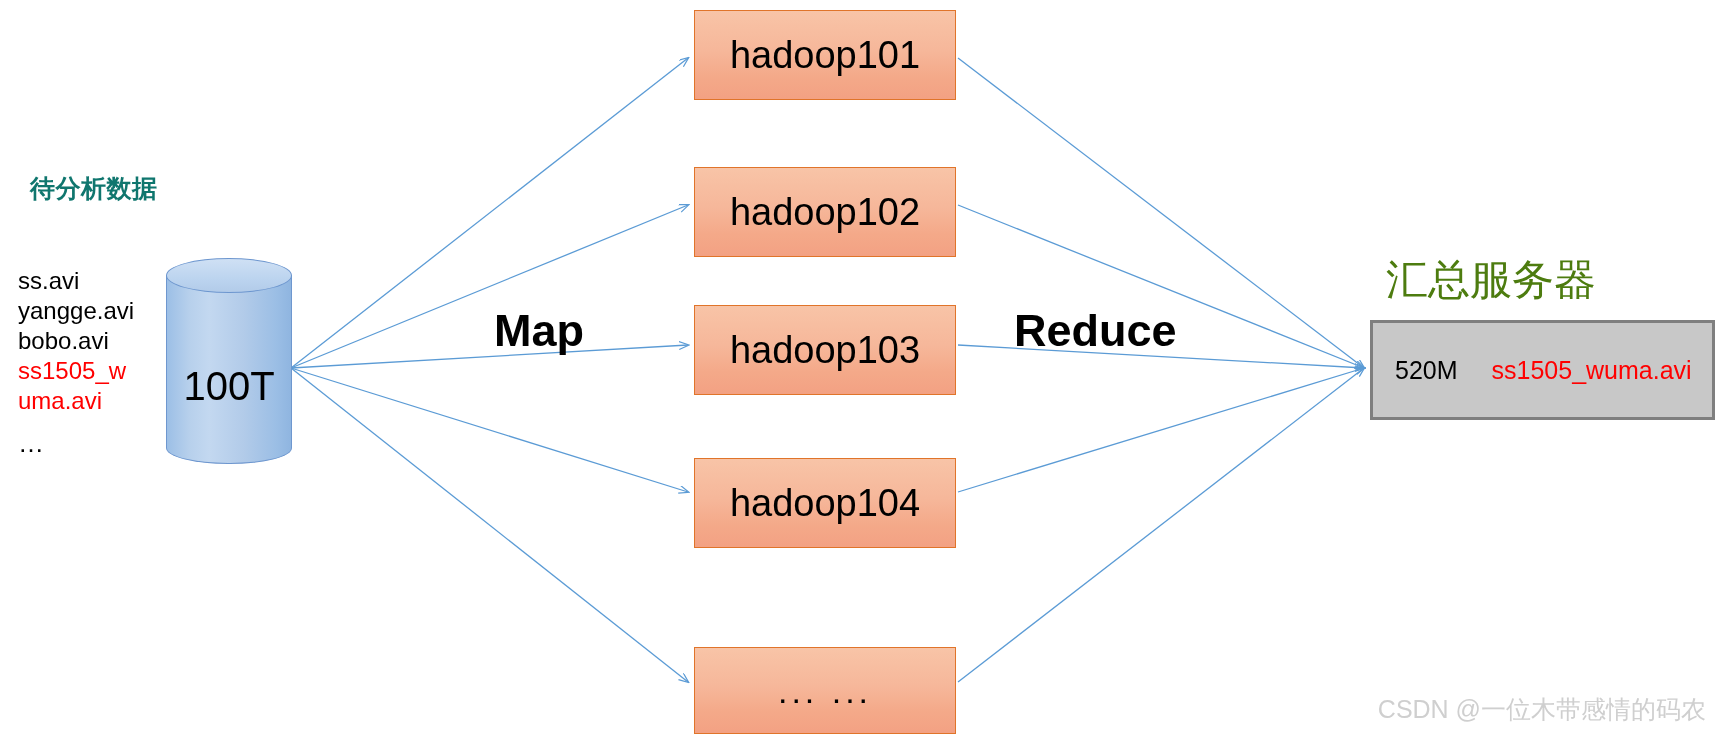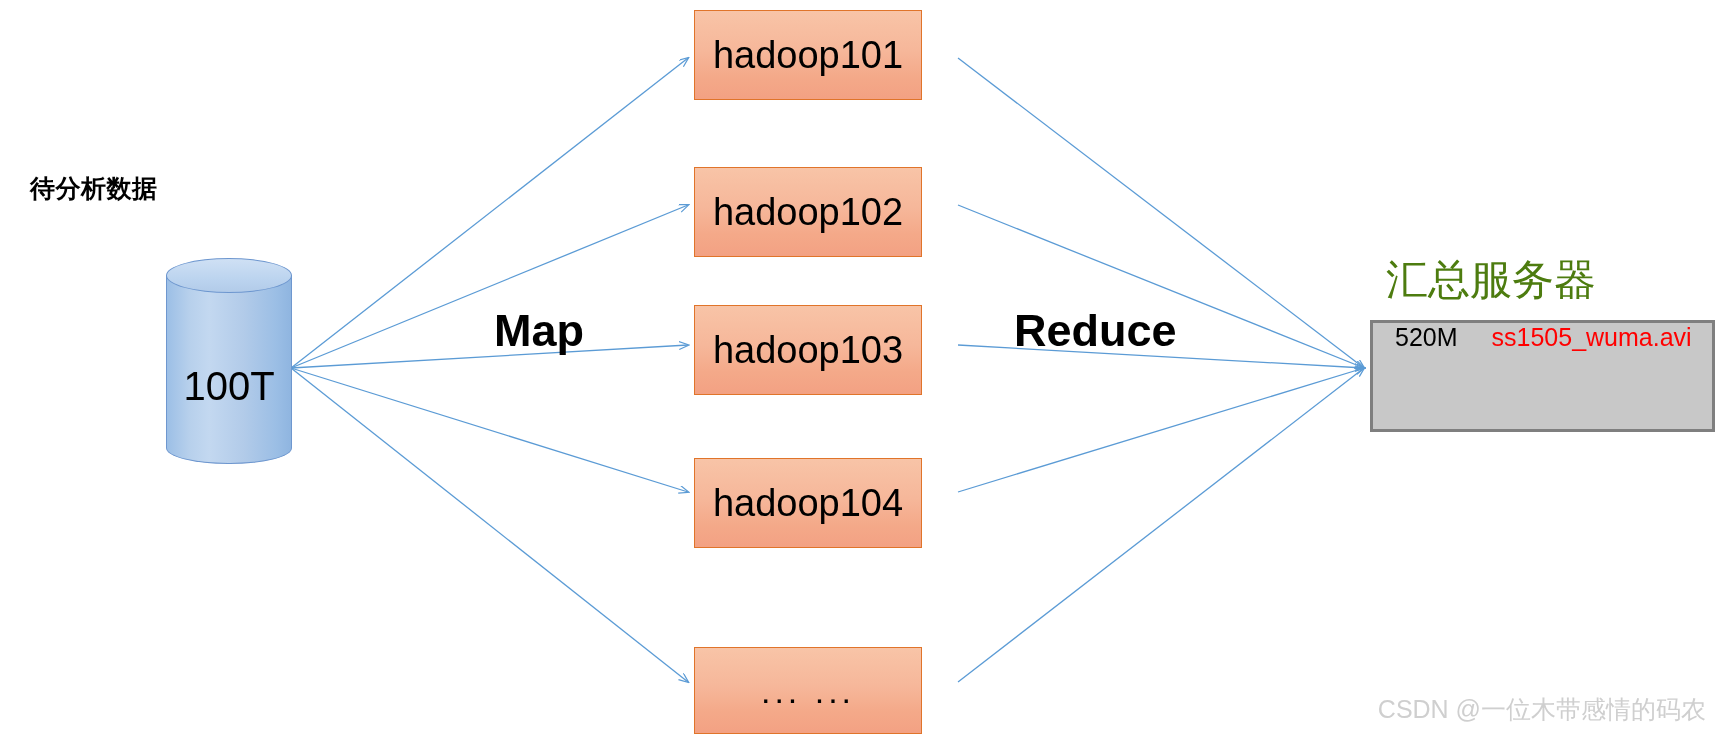--- a/index.html
+++ b/index.html
@@ -28,21 +28,21 @@
     pointer-events: none;
   }
 
   
   .source-title {
     position: absolute;
     left: 30px;
     top: 172px;
     font-size: 25px;
     font-weight: bold;
-    color: #000000;
+    color: #0f766e;
     letter-spacing: 0.5px;
     white-space: nowrap;
     font-family: Liberation Mono, monospace;
   }
   .file-list {
     position: absolute;
     left: 18px;
     top: 266px;
     width: 150px;
     font-size: 24px;
@@ -98,21 +98,21 @@
     width: 126px;
     text-align: center;
     font-size: 40px;
     color: #000000;
     line-height: 44px;
   }
 
   
   .node {
     position: absolute;
-    width: 228px;
+    width: 262px;
     height: 90px;
     background: linear-gradient(to bottom, #f8c4a7 0%, #f6b79a 45%, #f4a989 75%, #f3a183 100%);
     border: 1px solid #e0742a;
     display: flex;
     align-items: center;
     justify-content: center;
     color: #000000;
     font-size: 38px;
     line-height: 42px;
   }
@@ -144,25 +144,25 @@
     top: 252px;
     font-size: 42px;
     color: #4d7c0f;
     white-space: nowrap;
   }
   .summary-box {
     position: absolute;
     left: 1370px;
     top: 320px;
     width: 345px;
-    height: 112px;
+    height: 100px;
     background: #c8c8c8;
     border: 3px solid #7f7f7f;
     display: flex;
-    align-items: flex-start;
+    align-items: center;
     padding-left: 22px;
     gap: 14px;
   }
   .summary-box .size {
     font-size: 25px;
     color: #000000;
     white-space: nowrap;
   }
   .summary-box .fname {
     font-size: 25px;
@@ -203,20 +203,28 @@
       <line x1="958" y1="58" x2="1364" y2="368"></line>
       <line x1="958" y1="205" x2="1364" y2="368"></line>
       <line x1="958" y1="345" x2="1364" y2="368"></line>
       <line x1="958" y1="492" x2="1364" y2="368"></line>
       <line x1="958" y1="682" x2="1364" y2="368"></line>
     </g>
   </svg>
 
   <div class="source-title">待分析数据</div>
 
+  <div class="file-list">
+    <span class="fl">ss.avi</span>
+    <span class="fl">yangge.avi</span>
+    <span class="fl">bobo.avi</span>
+    <span class="fl red">ss1505_w</span>
+    <span class="fl red">uma.avi</span>
+    <span class="fl ellip">…</span>
+  </div>
 
   <div class="cylinder">
     <div class="cyl-body"></div>
     <div class="cyl-top"></div>
     <div class="cyl-label">100T</div>
   </div>
 
   <div class="stage-label map">Map</div>
   <div class="stage-label reduce">Reduce</div>
 

